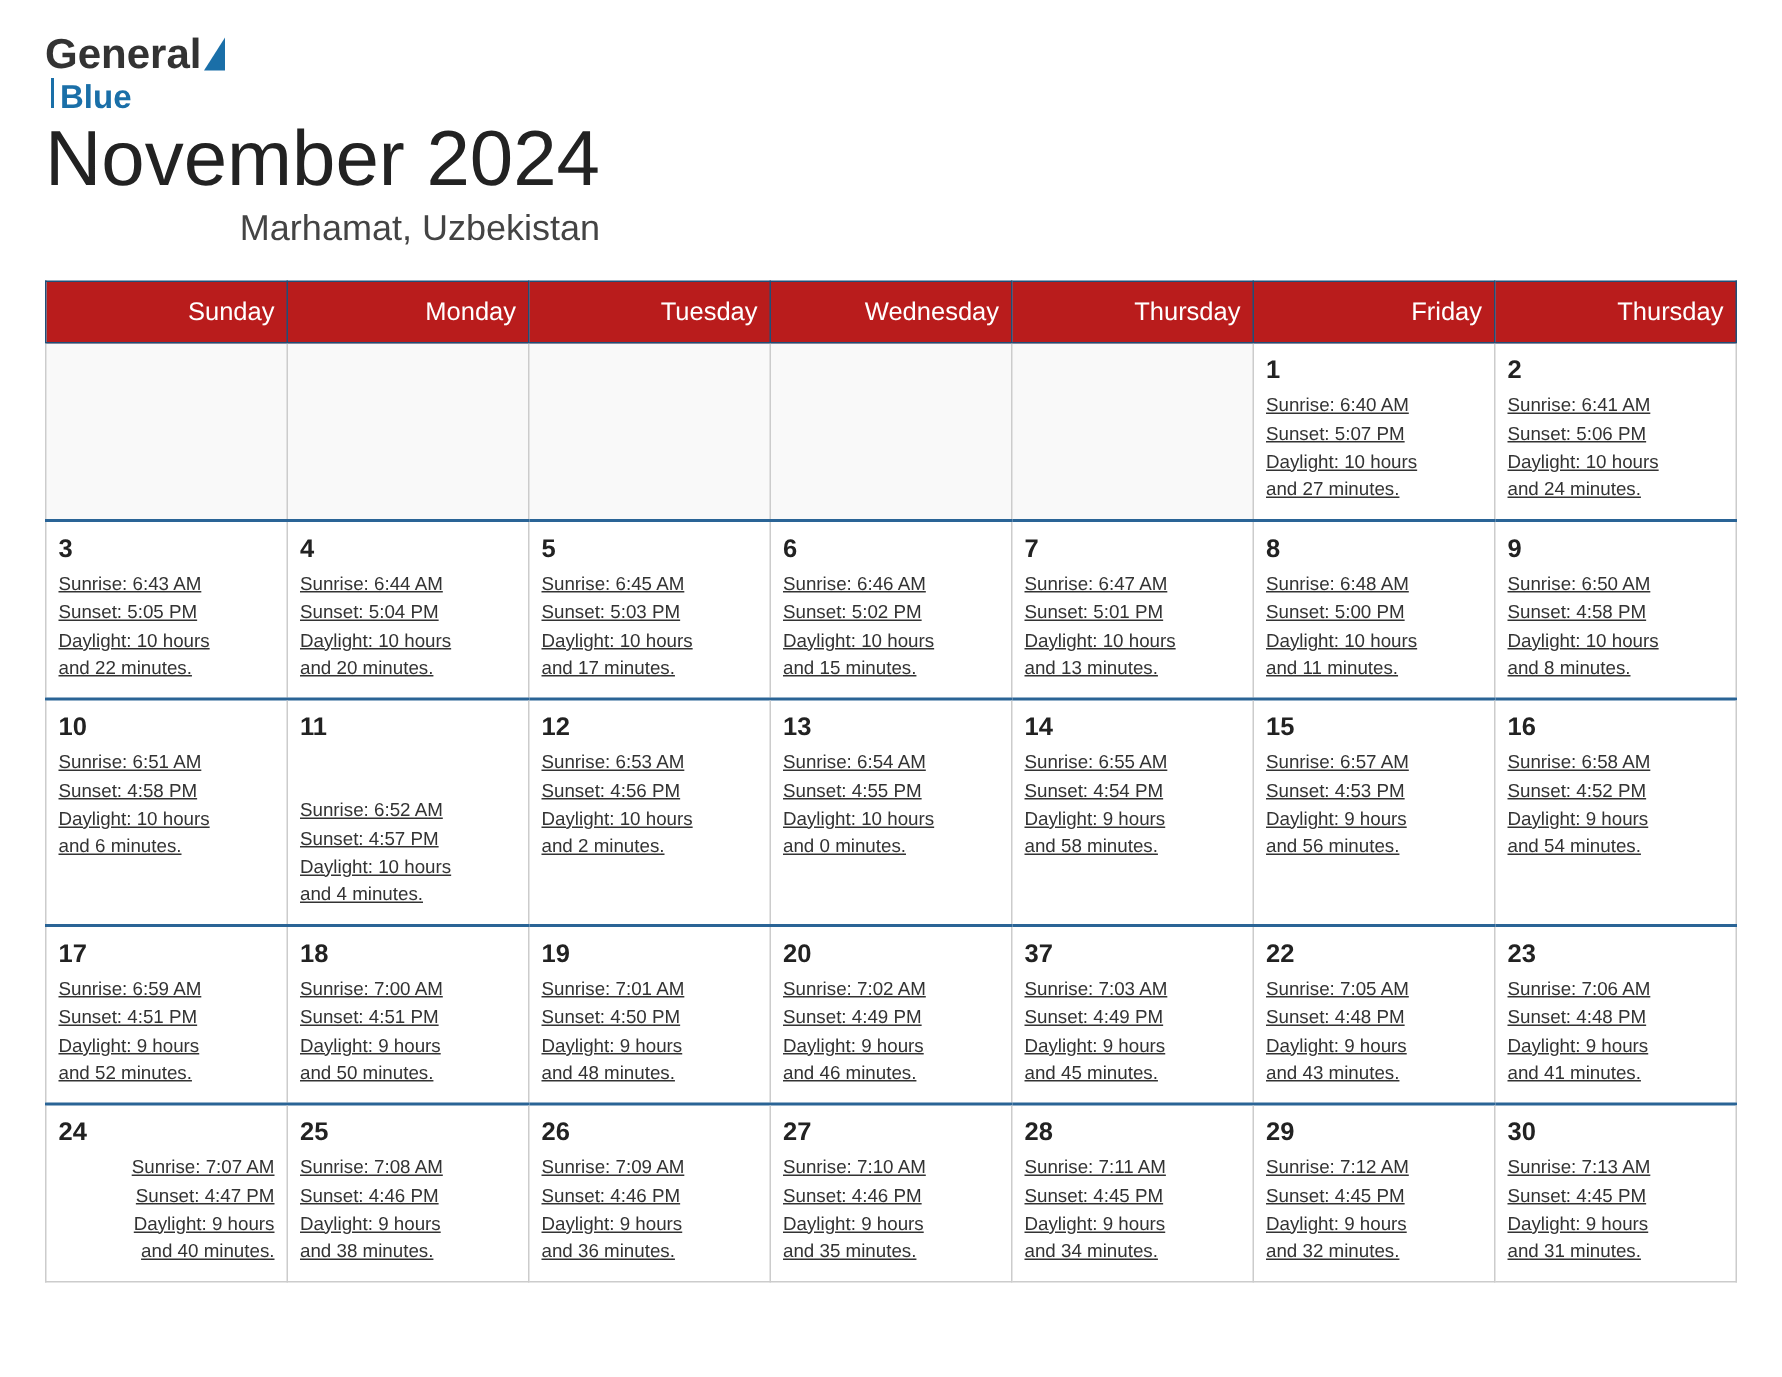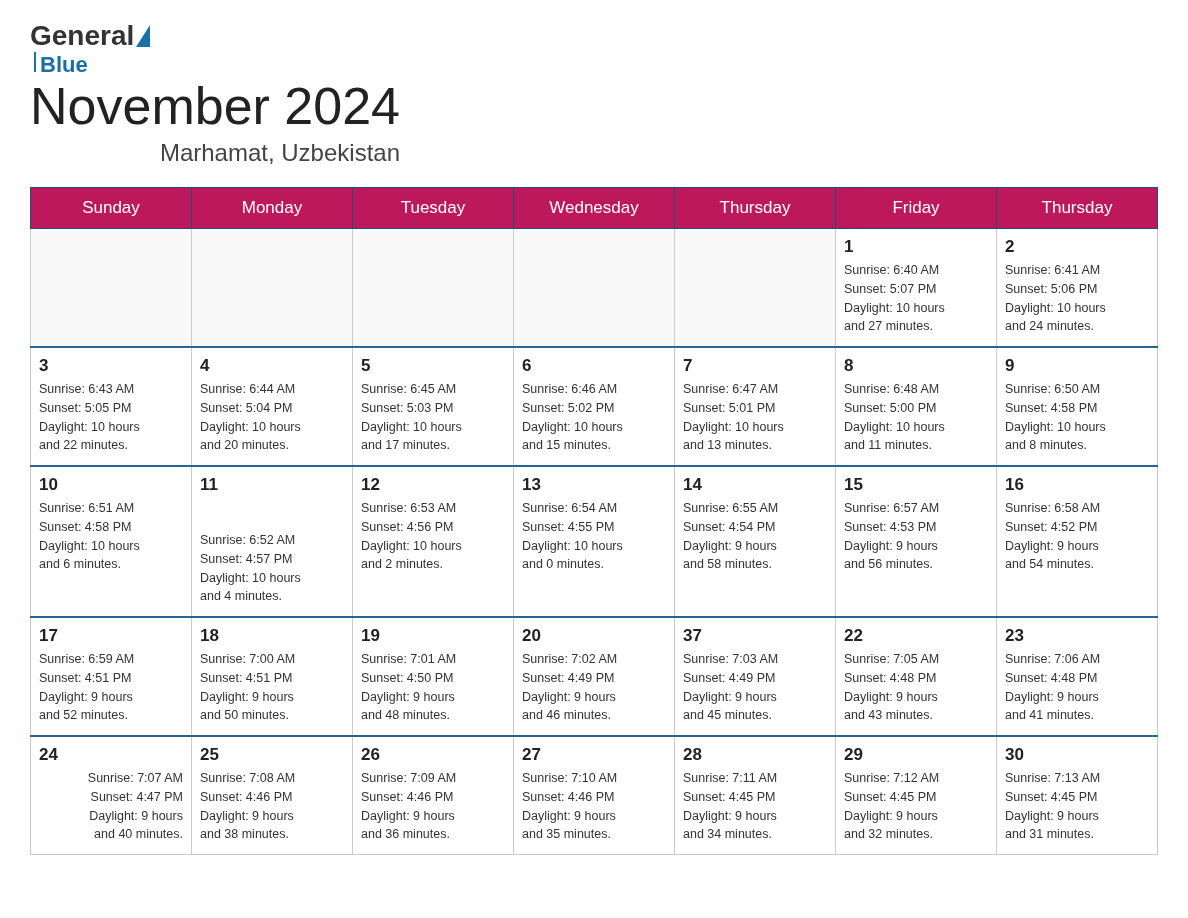--- a/index.html
+++ b/index.html
@@ -67,26 +67,26 @@
     .location-title {
       font-size: 24px;
       color: #444;
       margin-top: 4px;
     }
     .calendar {
       width: 100%;
       border-collapse: collapse;
     }
     .calendar thead tr th {
-      background: #be185d;
+      background: #b91c1c;
       color: #fff;
       padding: 10px 8px;
       font-size: 17px;
       font-weight: normal;
-      text-align: center;
+      text-align: right;
       border: 1px solid #1e4f78;
     }
     .calendar tbody tr td {
       vertical-align: top;
       padding: 8px 8px 10px 8px;
       border: 1px solid #ccc;
       width: 14.28%;
       min-height: 90px;
       font-size: 13px;
       color: #333;
@@ -99,20 +99,21 @@
       font-size: 17px;
       font-weight: bold;
       color: #222;
       display: block;
       margin-bottom: 4px;
     }
     .day-info {
       font-size: 12.5px;
       color: #333;
       line-height: 1.5;
+      text-decoration: underline;
     }
     .row-divider td {
       border-top: 2px solid #2a6496 !important;
     }
   </style>
 </head>
 <body>
 
 <div class="header">
   <div class="logo">

